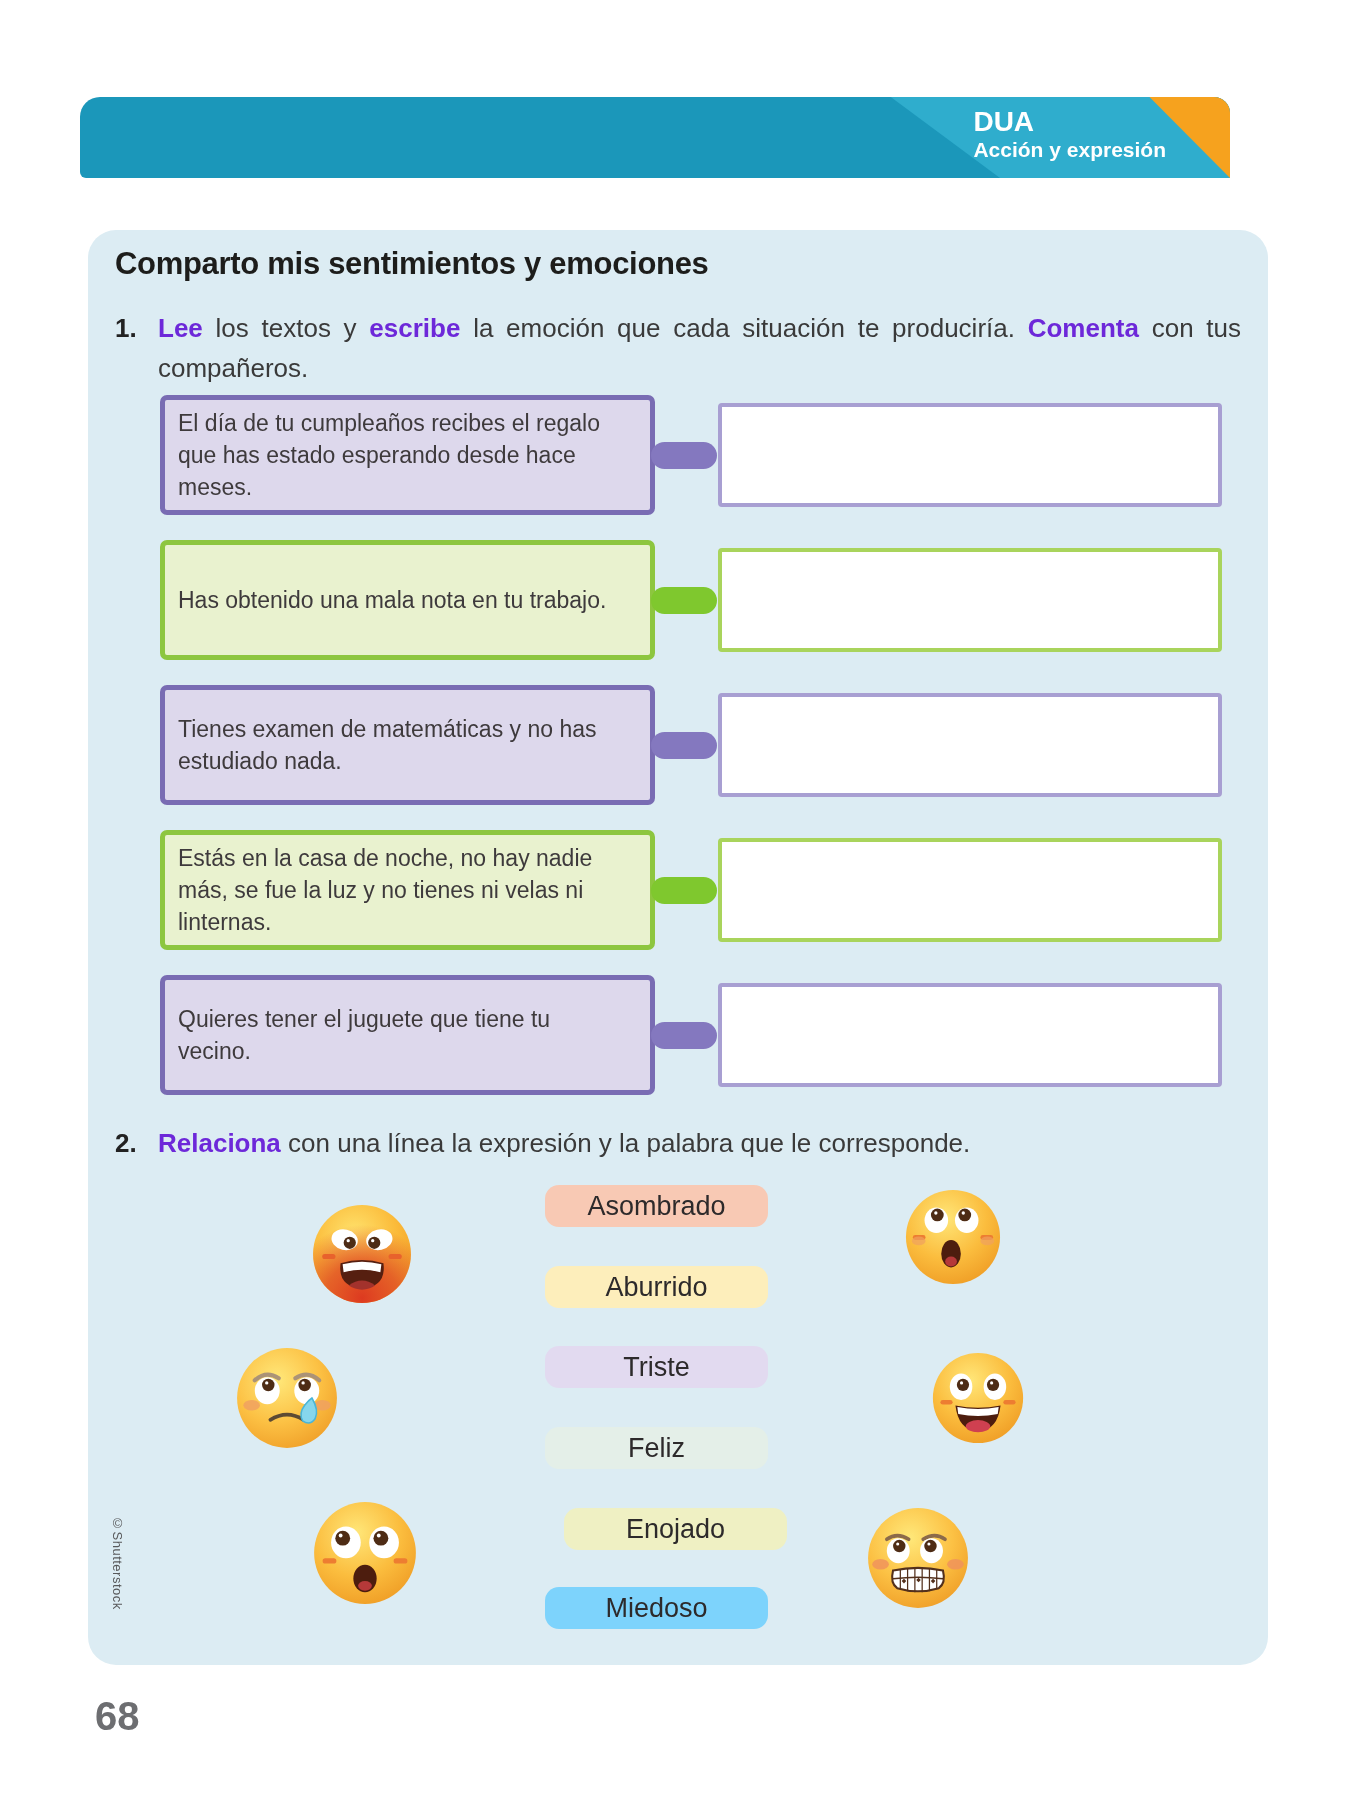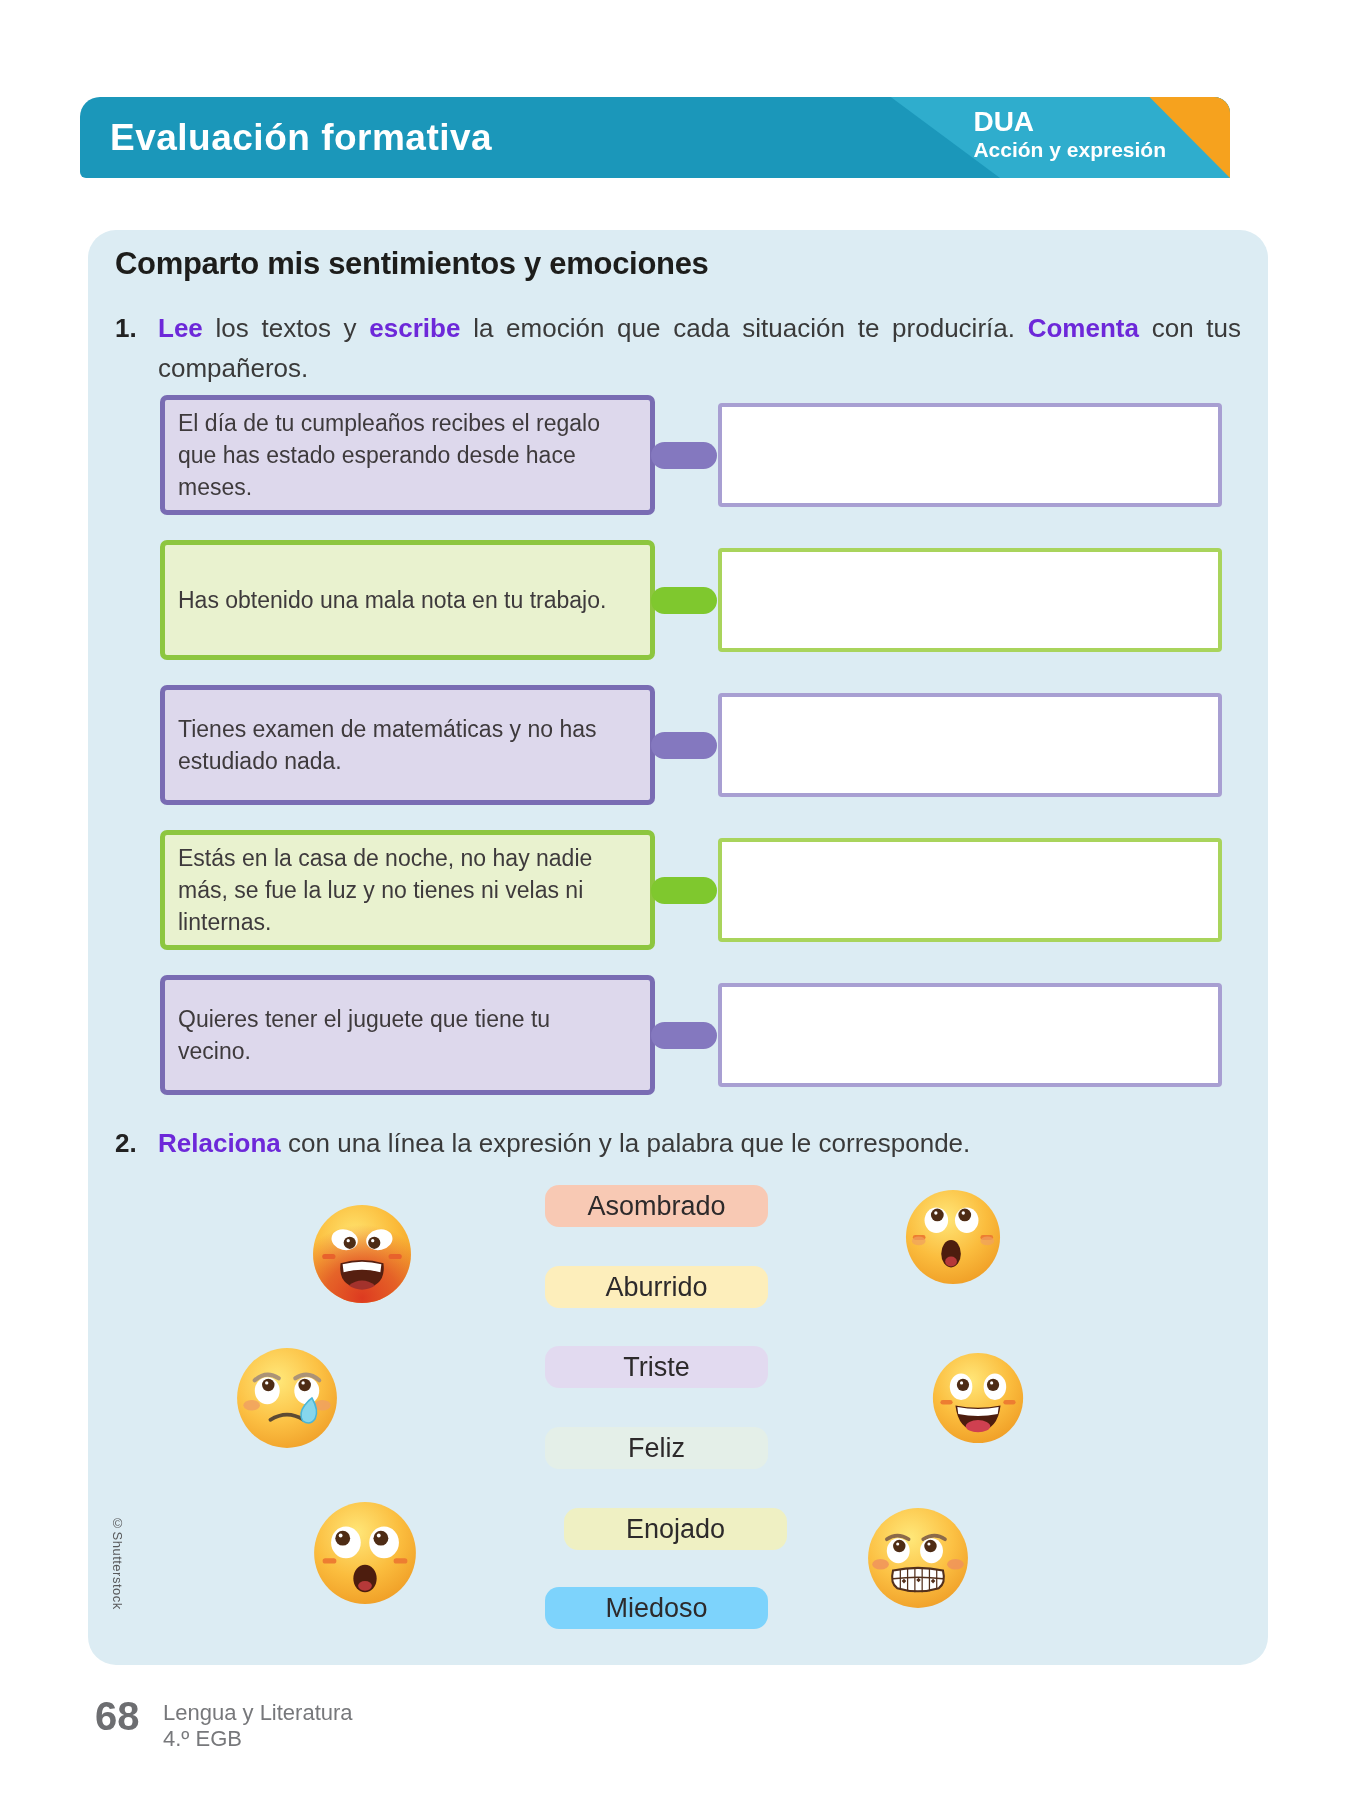--- a/index.html
+++ b/index.html
@@ -61,21 +61,20 @@
   .footer-text{position:absolute;left:163px;top:1700px;font-size:22px;color:#77787b;line-height:1.18;}
 </style>
 </head>
 <body>
 
 <div id="canvas">
 
   <div class="banner">
     <div class="banner-light"></div>
     <div class="banner-accent"></div>
-    <div class="banner-title">Evaluación formativa</div>
     <div class="dua-block">
       <div class="dua-title">DUA</div>
       <div class="dua-sub">Acción y expresión</div>
     </div>
   </div>
 
   <div class="card">
 
     <div class="card-title">Comparto mis sentimientos y emociones</div>
 
@@ -273,18 +272,14 @@
         <path d="M26 70 Q50 67 74 70" stroke="#53301c" stroke-width="1.5" fill="none"></path>
         <path d="M33 61 L33 80 M40 60 L40 82 M47 59.5 L47 83 M54 59.5 L54 83 M61 60 L61 82 M68 61 L68 80" stroke="#53301c" stroke-width="1.2"></path>
         <path d="M36.5 70 l2.2 2.2 l-2.2 2.2 l-2.2 -2.2 Z M50.5 69 l2.2 2.2 l-2.2 2.2 l-2.2 -2.2 Z M64.5 70 l2.2 2.2 l-2.2 2.2 l-2.2 -2.2 Z" fill="#53301c"></path>
       </svg>
     </div>
 
     <div class="credit">©Shutterstock</div>
   </div>
 
   <div class="page-num">68</div>
-  <div class="footer-text">
-    <div>Lengua y Literatura</div>
-    <div>4.º EGB</div>
-  </div>
 
 </div>
 
 </body></html>

